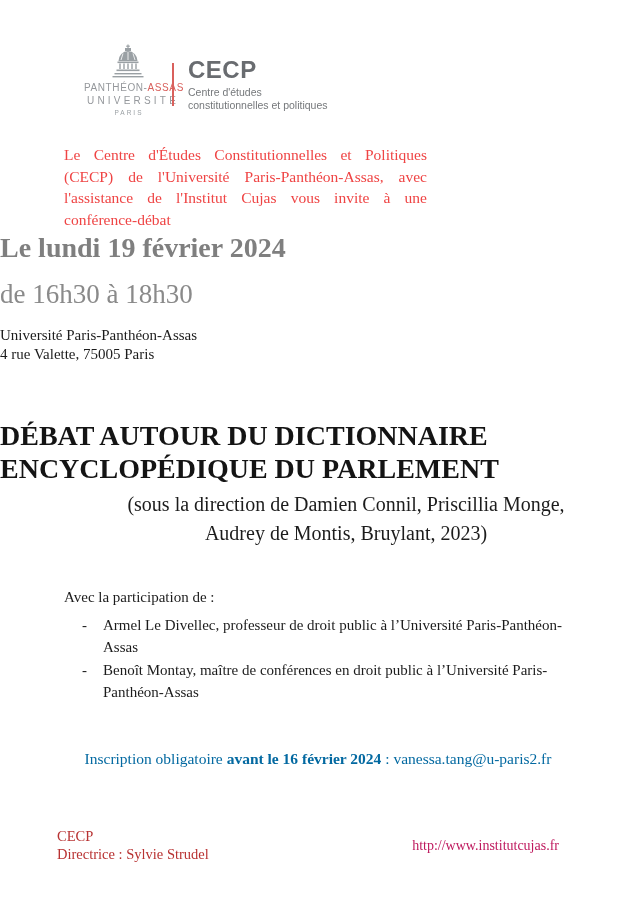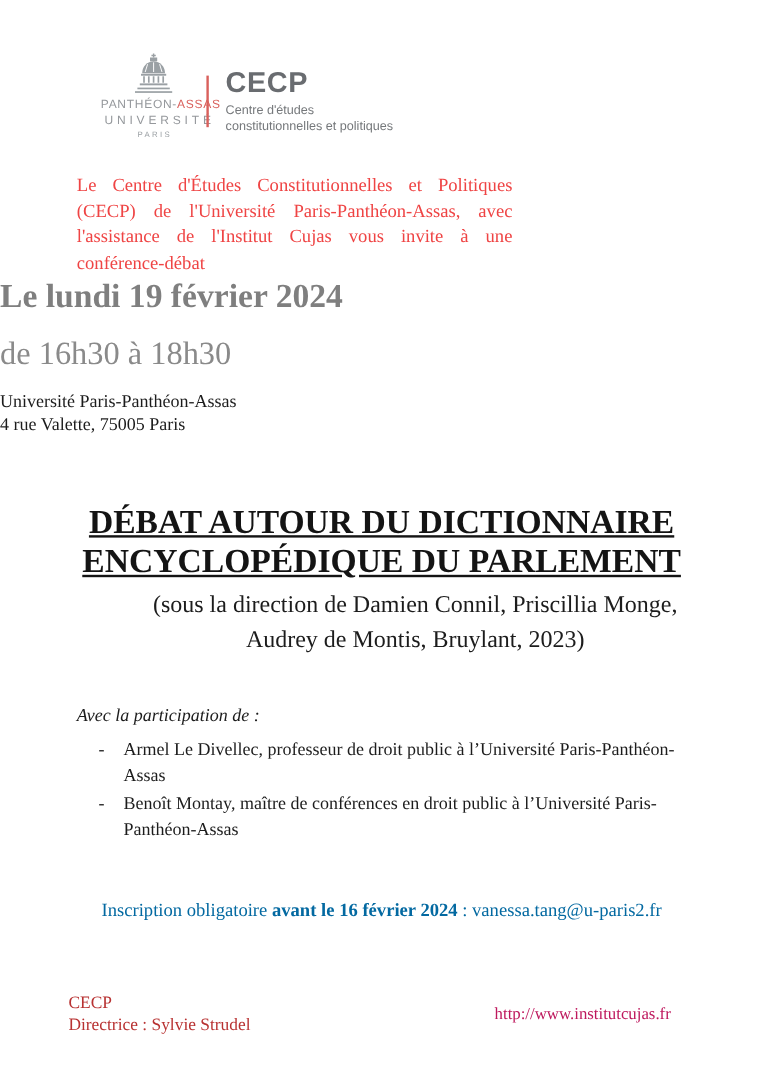--- a/index.html
+++ b/index.html
@@ -22,25 +22,25 @@
   .cecp-sub{font-size:10.5px;line-height:12.5px;color:#75787b;margin-top:3px;}
   
   .intro{position:absolute;left:64px;top:144px;width:363px;
     font-size:15.5px;line-height:21.6px;text-align:justify;color:#ef4444;}
   .date-line{position:absolute;left:0;top:232px;width:100%;text-align:left;
     font-size:28px;font-weight:bold;color:#7f7f7f;}
   .time-line{position:absolute;left:0;top:279px;width:100%;text-align:left;
     font-size:27px;color:#8a8a8a;}
   .venue{position:absolute;left:0;top:326px;width:100%;text-align:left;
     font-size:15px;line-height:18.5px;color:#1c1c1c;}
-  .main-title{position:absolute;left:0;top:419px;width:100%;text-align:center;
-    font-size:28px;line-height:33px;font-weight:bold;color:#141414;text-decoration:underline;}
+  .main-title{position:absolute;left:0;top:419px;width:100%;text-align:left;
+    font-size:28px;line-height:33px;font-weight:bold;color:#141414;}
   .subtitle{position:absolute;left:0;top:490px;width:100%;text-align:center;
     font-size:20px;line-height:29px;color:#1c1c1c;padding-left:28px;}
-  .part-heading{position:absolute;left:64px;top:589px;font-size:15px;color:#1c1c1c;font-style:italic;}
+  .part-heading{position:absolute;left:64px;top:589px;font-size:15px;color:#1c1c1c;}
   .part-list{position:absolute;left:82px;top:615px;width:498px;font-size:15px;line-height:21.5px;color:#1c1c1c;}
   .part-item{display:flex;margin-bottom:2px;}
   .part-item .dash{width:21px;flex:0 0 21px;}
   .registration{position:absolute;left:0;top:750px;width:100%;text-align:center;
     font-size:15.5px;color:#0369a1;}
   .registration .bold{font-weight:bold;}
   .footer-left{position:absolute;left:57px;top:828px;font-size:14.5px;line-height:17.5px;color:#b83232;}
   .footer-right{position:absolute;right:77px;top:838px;font-size:14px;color:#be185d;}
   a.plain{color:inherit;text-decoration:none;cursor:pointer;}
 </style>

